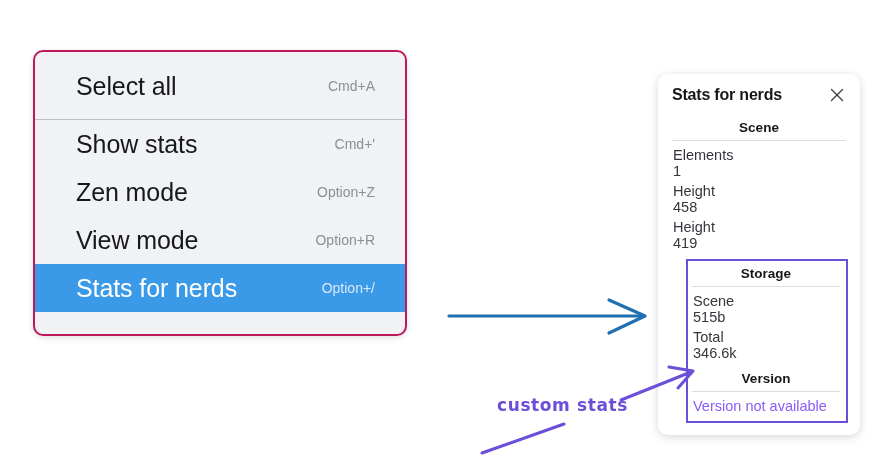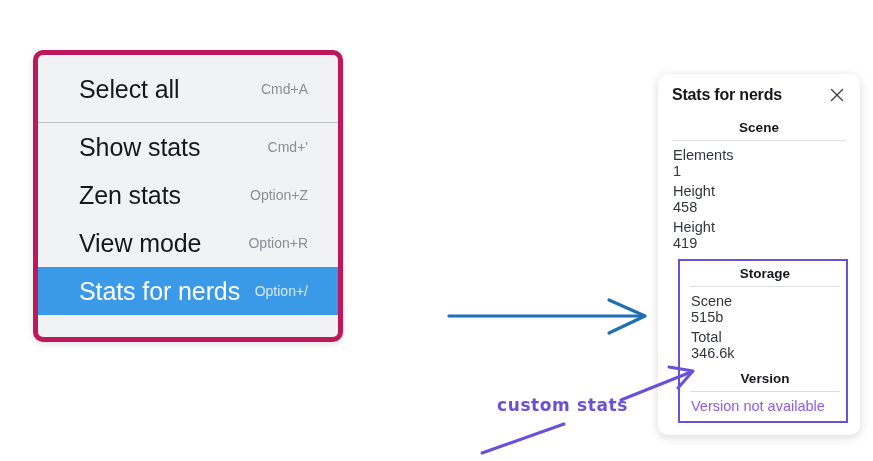--- a/index.html
+++ b/index.html
@@ -14,23 +14,23 @@
     overflow: hidden;
     font-family: "Liberation Sans", sans-serif;
     -webkit-font-smoothing: antialiased;
   }
 
   
   .context-menu {
     position: absolute;
     left: 33px;
     top: 50px;
-    width: 310px;
+    width: 374px;
     background: #f1f2f4;
-    border: 5px solid #be185d;
+    border: 2px solid #be185d;
     border-radius: 10px;
     box-shadow: 0 2px 6px rgba(0,0,0,0.12);
     overflow: hidden;
     box-sizing: border-box;
   }
   .menu-pad-top { height: 10px; }
   .menu-pad-bottom { height: 22px; }
   .menu-group-divider {
     height: 1px;
     background: #b9c0c8;
@@ -115,22 +115,22 @@
     justify-content: space-between;
     padding: 2px 3px;
     font-size: 14.5px;
     color: #33363b;
     flex-direction: column;
   }
   .stat-key { white-space: nowrap; }
   .stat-val { white-space: nowrap; }
   .custom-block {
     border: 2px solid #6b4fd8;
-    margin: 6px 0 0 8px;
-    padding: 3px 4px 5px 8px;
+    margin: 6px 0 0 16px;
+    padding: 3px 4px 5px 2px;
     box-sizing: border-box;
   }
   .version-line {
     font-size: 14.5px;
     color: #8b5cf6;
     padding: 2px 3px;
     white-space: nowrap;
   }
 
   
@@ -169,21 +169,21 @@
   </div>
 
   <div class="menu-group-divider"></div>
 
   <div>
     <div class="menu-item">
       <span class="menu-label">Show stats</span>
       <span class="menu-shortcut">Cmd+'</span>
     </div>
     <div class="menu-item">
-      <span class="menu-label">Zen stats</span>
+      <span class="menu-label">Zen mode</span>
       <span class="menu-shortcut">Option+Z</span>
     </div>
     <div class="menu-item">
       <span class="menu-label">View mode</span>
       <span class="menu-shortcut">Option+R</span>
     </div>
     <div class="menu-item selected">
       <span class="menu-label">Stats for nerds</span>
       <span class="menu-shortcut">Option+/</span>
     </div>

